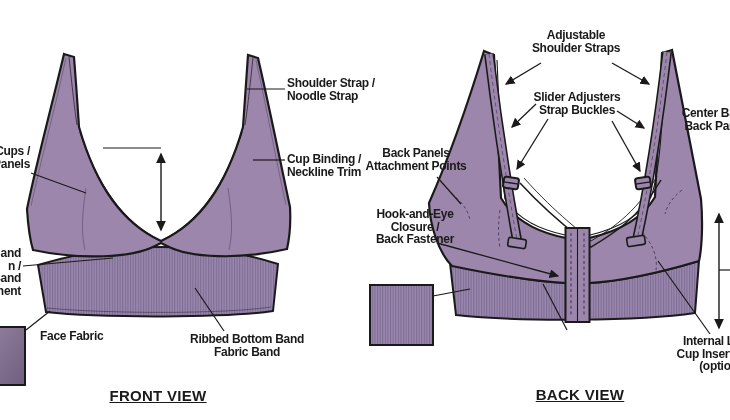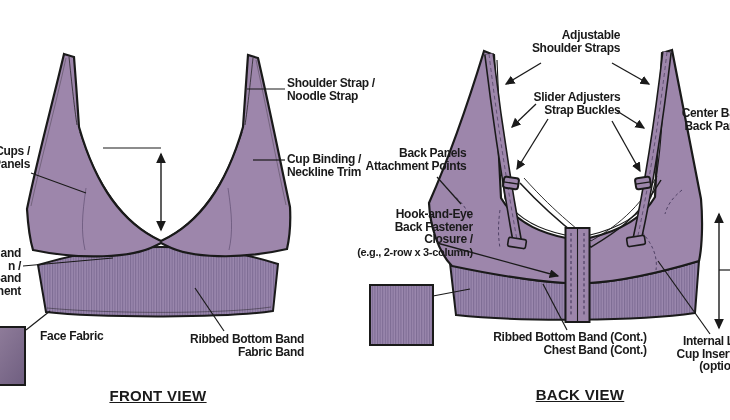--- a/index.html
+++ b/index.html
@@ -14,21 +14,21 @@
   #stage{
     position:relative;width:730px;height:420px;background:var(--paper);
     overflow:hidden;font-family:"Liberation Sans","DejaVu Sans",sans-serif;
   }
   #art{position:absolute;left:0;top:0;}
   .lbl{
     position:absolute;color:var(--line);font-size:12px;font-weight:bold;
     line-height:12.5px;letter-spacing:-0.3px;white-space:nowrap;
   }
   .lbl span{display:block;}
-  .center{transform:translateX(-50%);text-align:right;}
+  .center{transform:translateX(-50%);text-align:center;}
   .rightal{text-align:right;}
   .caption{
     position:absolute;color:var(--line);font-size:15px;font-weight:bold;
     letter-spacing:0.3px;transform:translateX(-50%);white-space:nowrap;text-decoration:underline;
   }
   .small{font-size:11px;}
 </style>
 </head>
 <body>
 
@@ -215,30 +215,25 @@
     <span>Back Panel</span>
   </div>
 
   <div class="lbl center" style="left:416px;top:147px">
     <span>Back Panels</span>
     <span>Attachment Points</span>
   </div>
 
   <div class="lbl center" style="left:415px;top:208px">
     <span>Hook-and-Eye</span>
+    <span>Closure /</span>
     <span>Back Fastener</span>
-    <span>Closure /</span>
-    <span class="small">(e.g., 2-row x 3-column)</span>
-  </div>
-
-
-  <div class="lbl center" style="left:570px;top:331px">
-    <span>Ribbed Bottom Band (Cont.)</span>
-    <span>Chest Band (Cont.)</span>
-  </div>
+  </div>
+
+
 
   <div class="lbl" style="left:655px;top:335px;width:140px;text-align:center">
     <span>Internal Lining /</span>
     <span>Cup Insert Pocket</span>
     <span>(optional)</span>
   </div>
 
   <div class="caption" style="left:580px;top:386px">BACK VIEW</div>
 
 </div>

